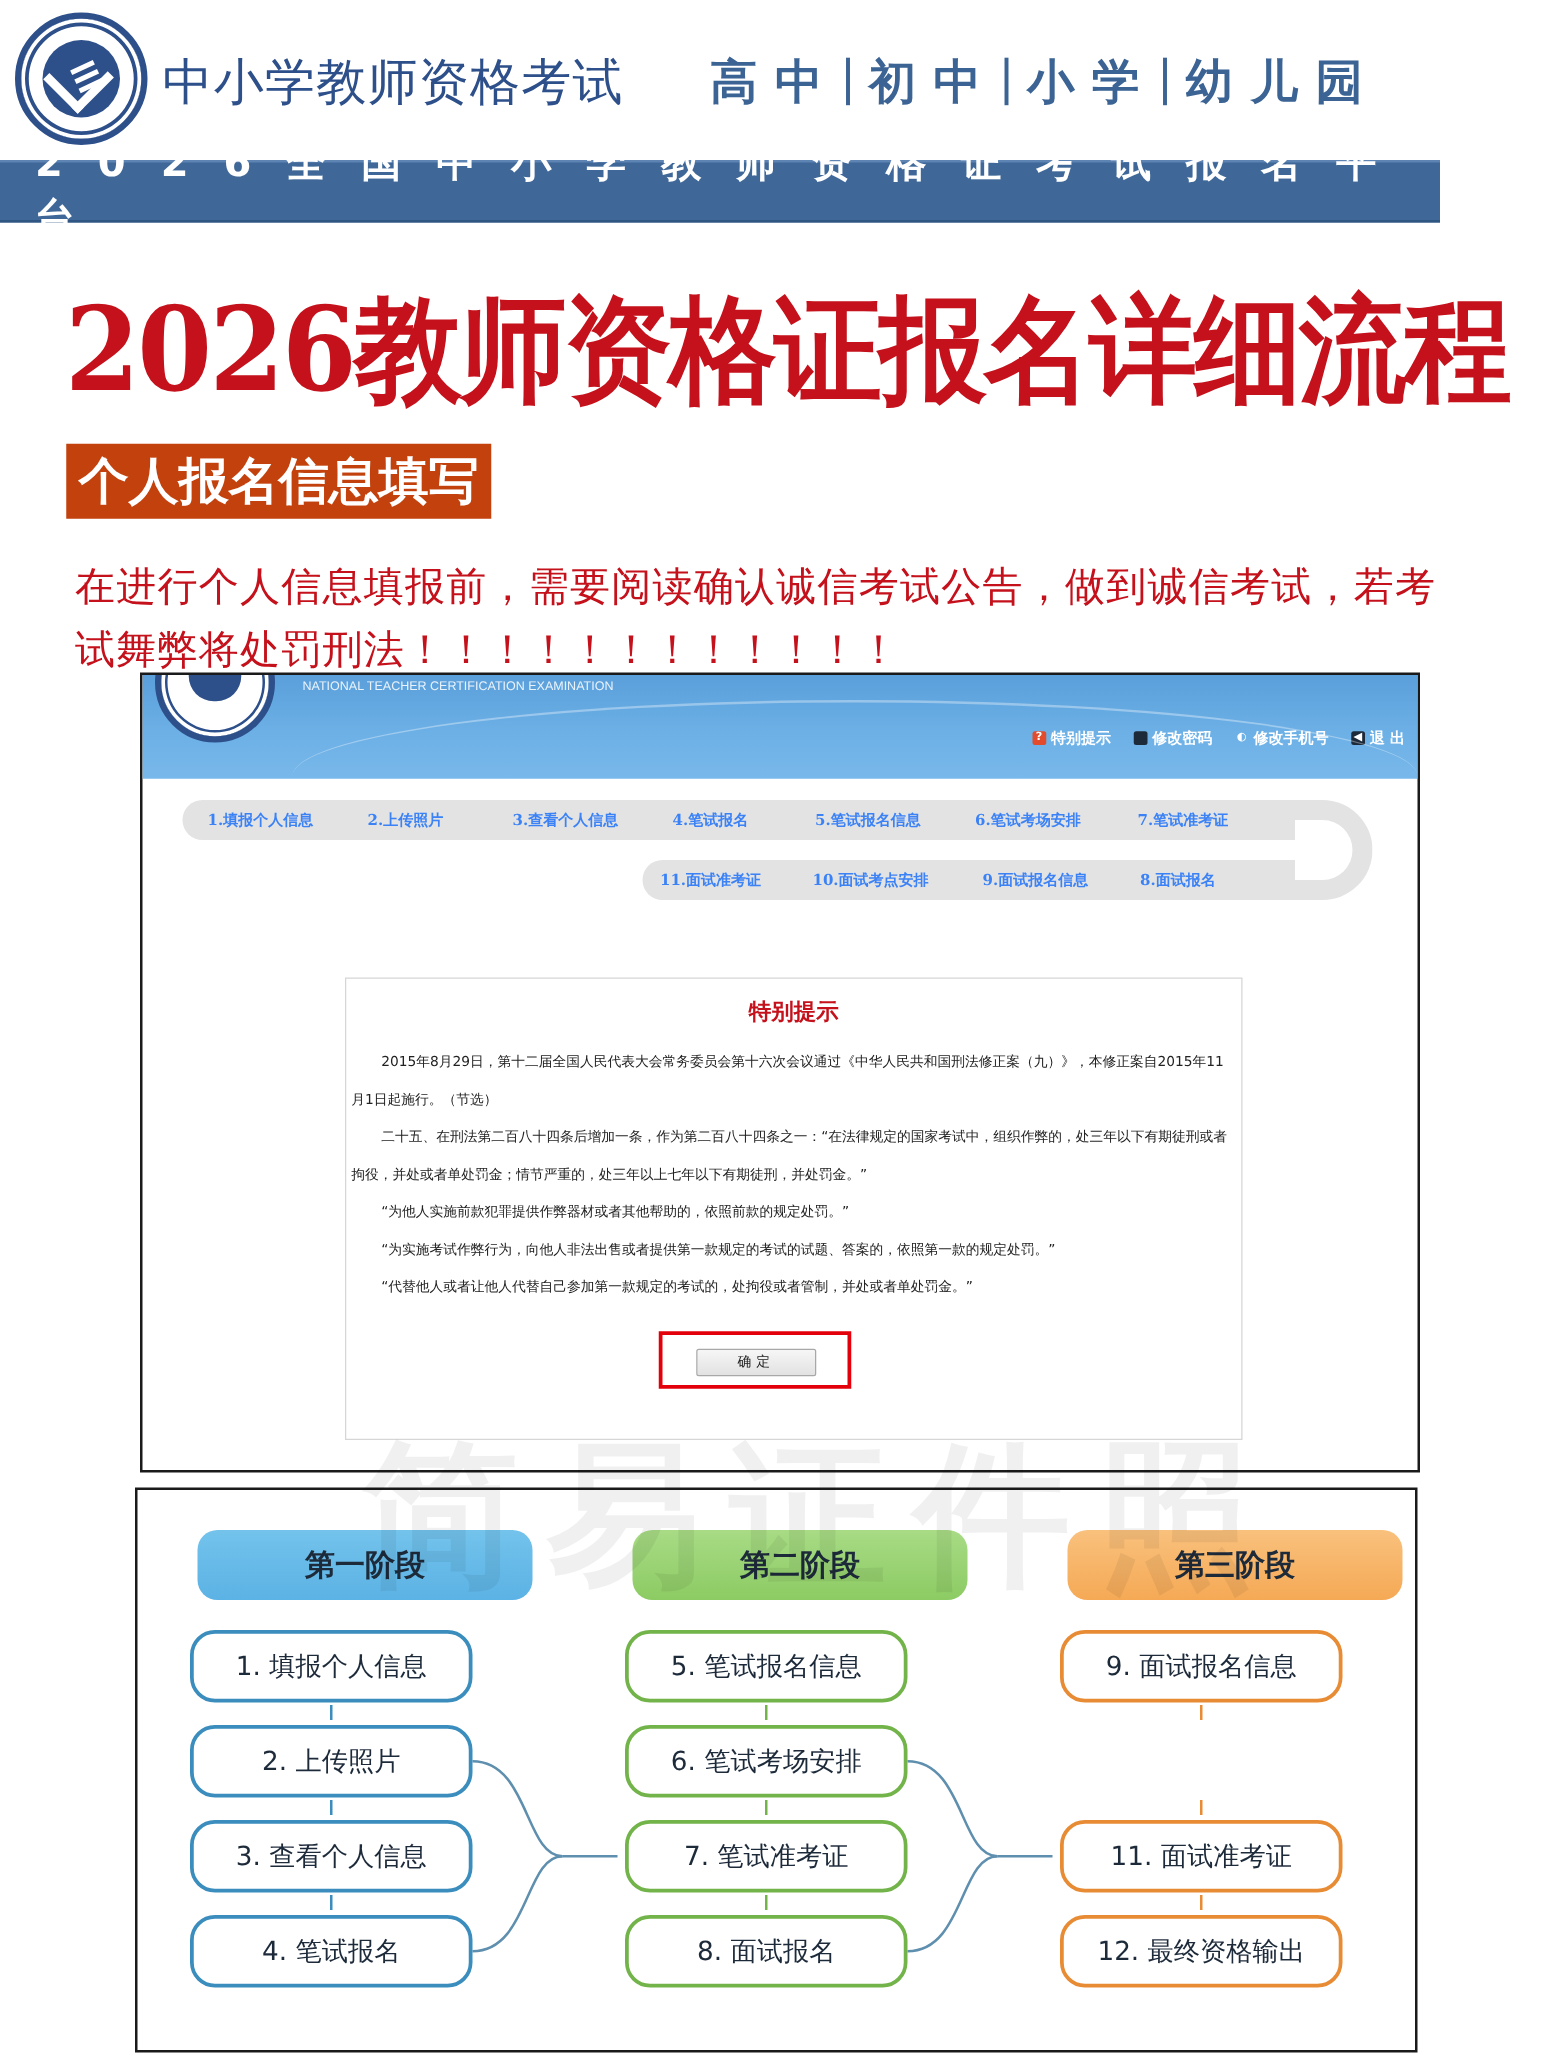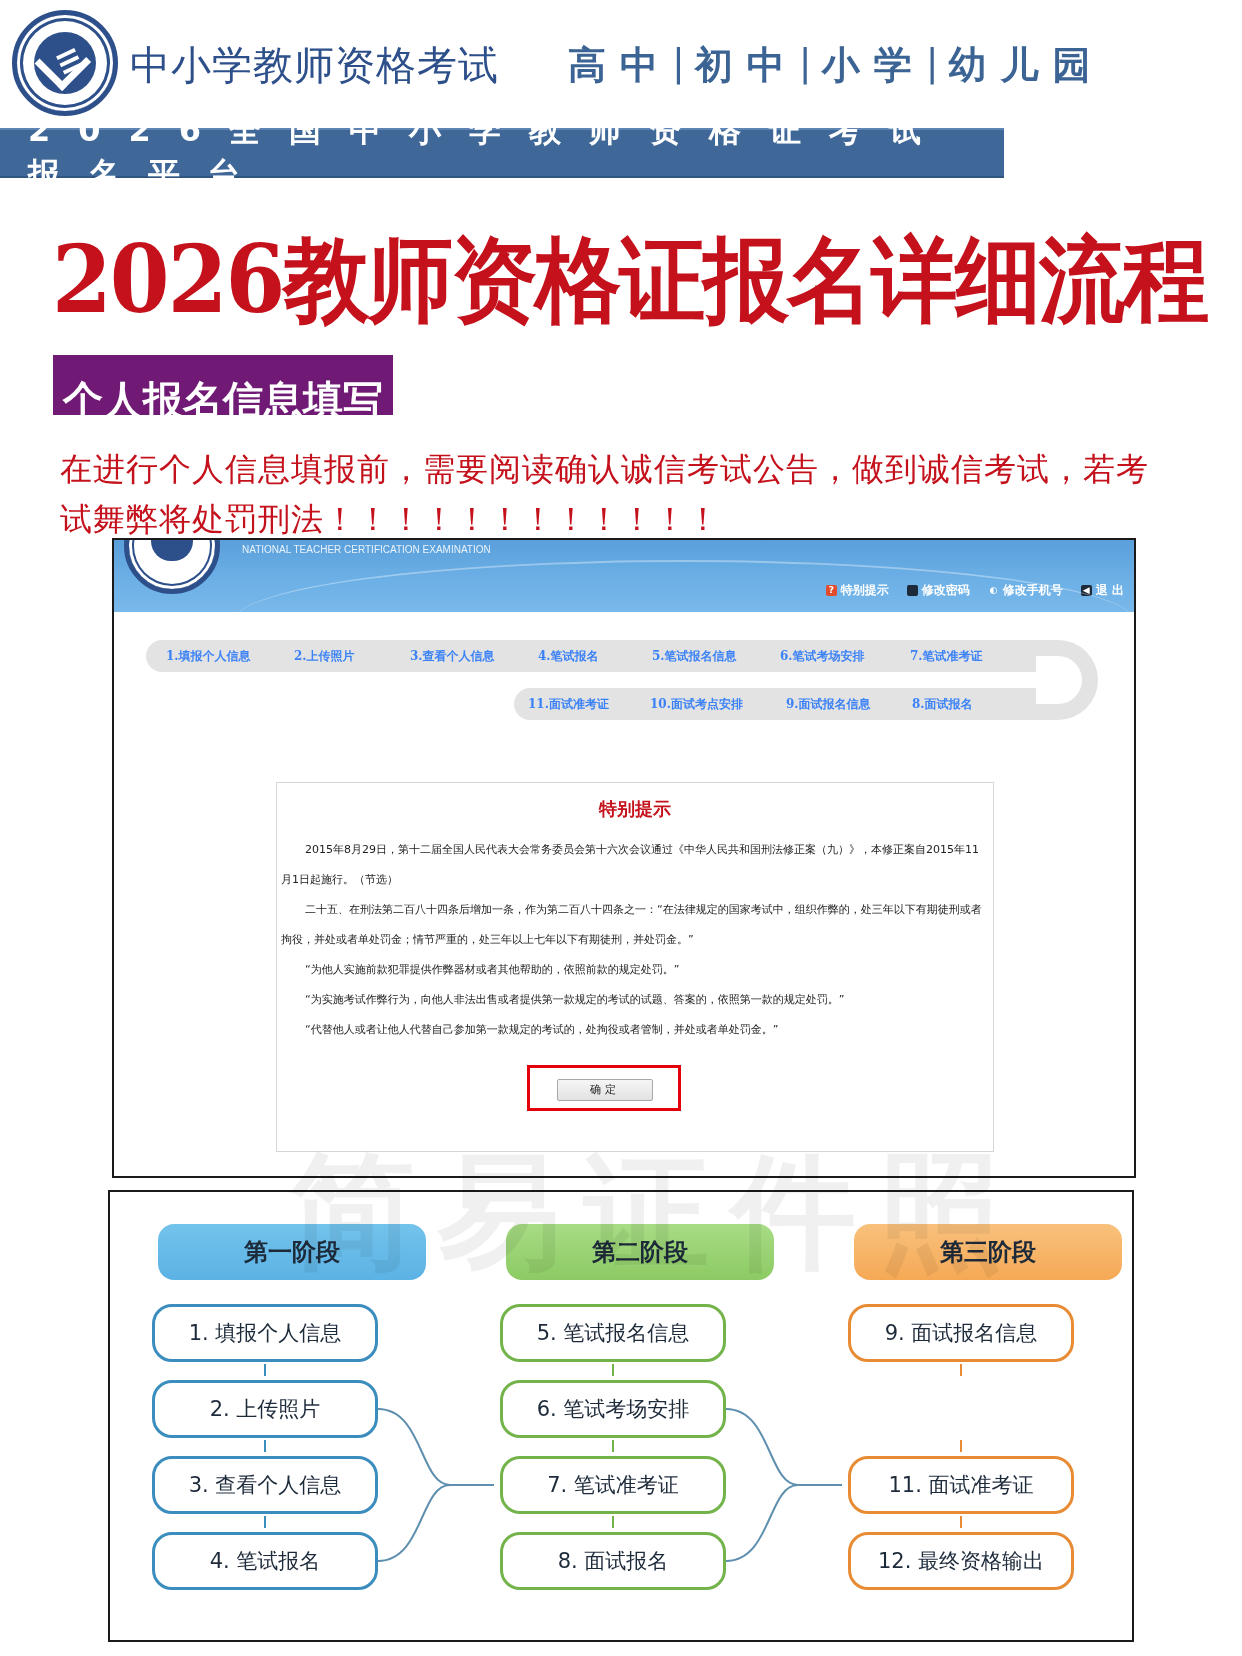--- a/index.html
+++ b/index.html
@@ -26,50 +26,50 @@
   .site-name {
     position: absolute; left: 130px; top: 38px; font-size: 40px; color: #2d4f8a; letter-spacing: 1px;
     font-family: Liberation Sans, sans-serif;
   }
   .levels {
     position: absolute; left: 568px; top: 40px; display: flex; gap: 0; font-size: 38px; color: #3b6394;
     font-family: "DejaVu Sans", sans-serif; font-weight: bold; letter-spacing: 14px;
   }
   .levels .sep { margin: 0 10px 0 0; letter-spacing: 0; font-weight: normal; }
   .banner {
-    position: absolute; left: 0; top: 128px; width: 1004px; height: 50px; background: #3f6898;
+    position: absolute; left: 0; top: 128px; width: 1152px; height: 50px; background: #3f6898;
     border-top: 2px solid #5d84b3; border-bottom: 2px solid #2f5582;
     color: #fff; font-size: 32px; font-weight: bold; display: flex; align-items: center; justify-content: center;
     letter-spacing: 28px; padding-left: 28px;
   }
 
   
   .big-title {
     position: absolute; left: 52px; top: 218px; width: 1160px; font-size: 86px; color: #c4111b;
     font-family: "DejaVu Serif", "Liberation Serif", serif; font-weight: bold; letter-spacing: -2px;
     transform: scaleY(1.08); transform-origin: left top; white-space: nowrap;
   }
 
   
   .section-tag {
-    position: absolute; left: 53px; top: 355px; height: 60px; padding: 15px 10px; background: #701a75;
+    position: absolute; left: 53px; top: 355px; height: 60px; padding: 0 10px; background: #c2410c;
     color: #fff; font-size: 40px; font-weight: bold; line-height: 60px;
   }
   .warning {
     position: absolute; left: 60px; top: 420px; width: 1120px; font-size: 32px; color: #c4111b;
     line-height: 50px; letter-spacing: 1px; margin-top: 24px;
   }
 
   
   .shot {
     position: absolute; left: 112px; top: 538px; width: 1024px; height: 640px; border: 2px solid #1a1a1a;
     background: #fff; overflow: hidden;
   }
   .shot-header {
-    position: absolute; left: 0; top: 0; width: 100%; height: 72px;
+    position: absolute; left: 0; top: 0; width: 100%; height: 83px;
     background: linear-gradient(180deg, #5b9fdb 0%, #6cb0e6 55%, #79b8ea 100%);
   }
   .shot-header::after {
     content: ""; position: absolute; left: 120px; top: 20px; width: 900px; height: 120px; border-radius: 50%;
     border-top: 2px solid rgba(255,255,255,0.35);
   }
   .shot-logo {
     position: absolute; left: 10px; top: -42px; width: 96px; height: 96px; border-radius: 50%;
     background: #fff; border: 5px solid #2d4f8a; box-shadow: inset 0 0 0 3px #fff, inset 0 0 0 5px #2d4f8a;
   }

